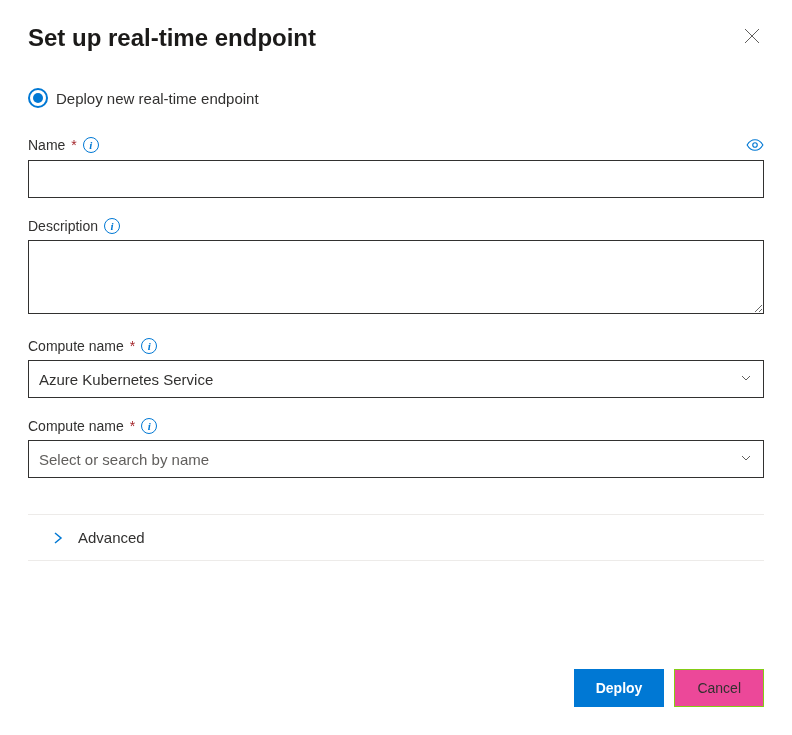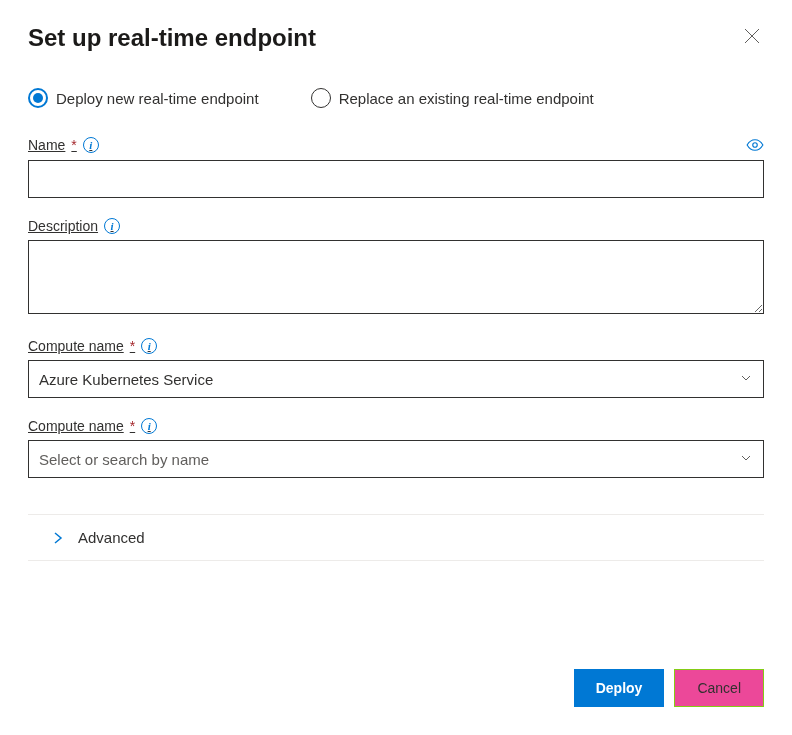--- a/index.html
+++ b/index.html
@@ -79,21 +79,20 @@
     .label-row {
       display: flex;
       align-items: center;
       justify-content: space-between;
       margin-bottom: 6px;
     }
     .label-left {
       display: flex;
       align-items: flex-start;
       gap: 6px;
-      text-decoration: underline;
     }
     .field-label {
       font-size: 14px;
       color: #323130;
     }
     .required {
       color: #a4262c;
       font-size: 14px;
     }
     .info-icon {
@@ -222,24 +221,20 @@
   </button>
 </div>
 
 <div class="radio-row">
   <label class="radio-option">
     <span class="radio-outer selected">
       <span class="radio-inner"></span>
     </span>
     <span class="radio-label">Deploy new real-time endpoint</span>
   </label>
-  <label class="radio-option">
-    <span class="radio-outer"></span>
-    <span class="radio-label">Replace an existing real-time endpoint</span>
-  </label>
 </div>
 
 <div class="field-group">
   <div class="label-row">
     <div class="label-left">
       <span class="field-label">Name</span>
       <span class="required">*</span>
       <span class="info-icon">i</span>
     </div>
     <span class="eye-icon">

